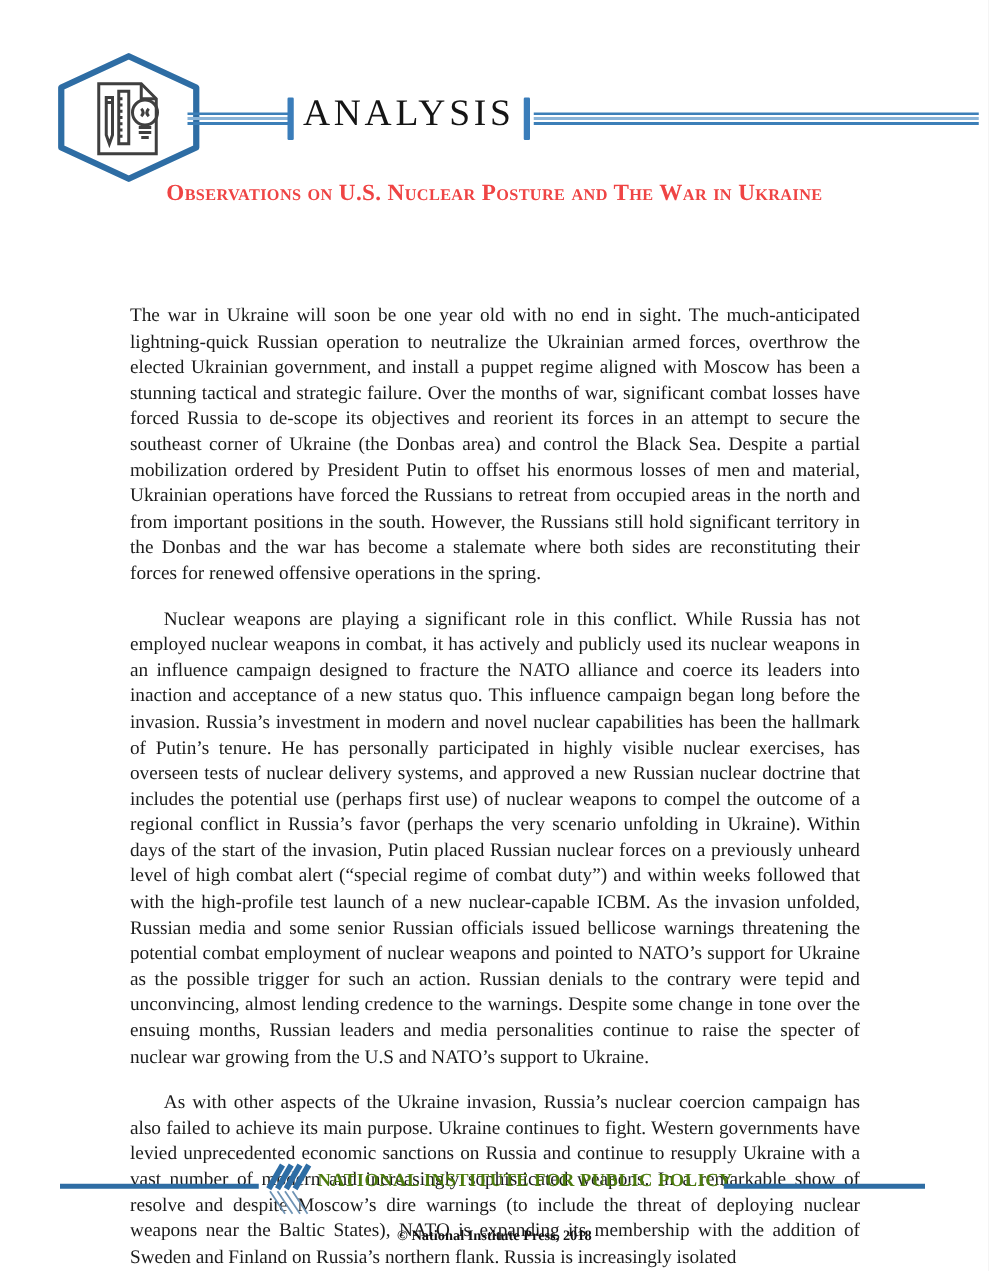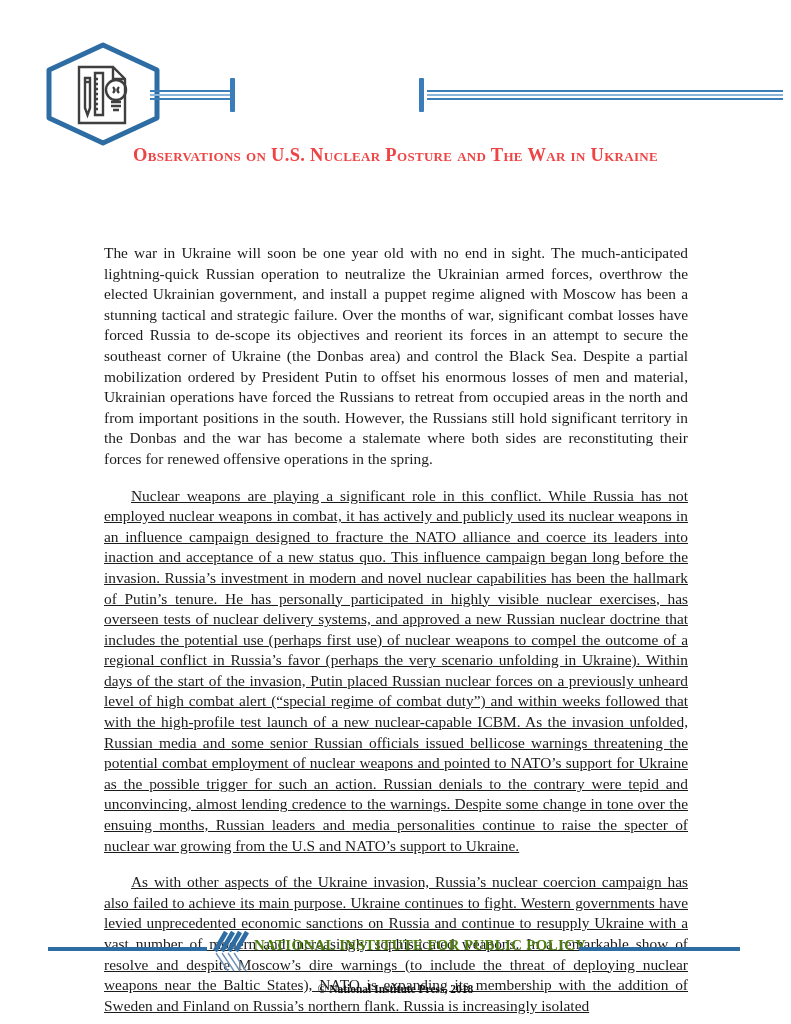--- a/index.html
+++ b/index.html
@@ -40,21 +40,21 @@
     position:absolute; left:0; right:0; top:189px;
     text-align:center; font-weight:bold; font-size:15.5px; color:#111;
   }
   
   .body-text {
     position:absolute; left:88px; top:227px; width:616px;
     font-size:15.4px; line-height:20.6px; text-align:justify;
     color:#1b1b1b;
   }
   .body-text p { margin:16px; }
-  .body-text p.indent { text-indent:27px;text-decoration:underline; }
+  .body-text p.indent { text-indent:27px; }
   
   .footer-line { position:absolute; height:4px; background:#2e6da4; top:947px; }
   .footer-line.fl-left  { left:48px;  width:159px; }
   .footer-line.fl-right { left:579px; width:161px; }
   .footer-logo { position:absolute; left:211px; top:929px; }
   .footer-org {
     position:absolute; left:254px; top:937px;
     font-weight:bold; font-size:14.8px; letter-spacing:0.4px;
     color:#4d7c0f; font-family:"Liberation Serif", serif; white-space:nowrap;
   }
@@ -84,20 +84,21 @@
 
         <circle cx="76" cy="48" r="10"></circle>
         <path d="M73 45 q3 3 0 6 M79 45 q-3 3 0 6"></path>
         <path d="M71 60 h10 M71 64 h10 M73 68 h6"></path>
       </g>
     </svg>
   </div>
 
   <div class="triple-line line-left"></div>
   <div class="v-bar b1"></div>
+  <div class="analysis-label">ANALYSIS</div>
   <div class="v-bar b2"></div>
   <div class="triple-line line-right"></div>
 
   <div class="doc-title">Observations on U.S. Nuclear Posture and The War in Ukraine</div>
 
   <div class="body-text">
     <p>The war in Ukraine will soon be one year old with no end in sight. The much-anticipated lightning-quick Russian operation to neutralize the Ukrainian armed forces, overthrow the elected Ukrainian government, and install a puppet regime aligned with Moscow has been a stunning tactical and strategic failure. Over the months of war, significant combat losses have forced Russia to de-scope its objectives and reorient its forces in an attempt to secure the southeast corner of Ukraine (the Donbas area) and control the Black Sea. Despite a partial mobilization ordered by President Putin to offset his enormous losses of men and material, Ukrainian operations have forced the Russians to retreat from occupied areas in the north and from important positions in the south. However, the Russians still hold significant territory in the Donbas and the war has become a stalemate where both sides are reconstituting their forces for renewed offensive operations in the spring.</p>
     <p class="indent">Nuclear weapons are playing a significant role in this conflict. While Russia has not employed nuclear weapons in combat, it has actively and publicly used its nuclear weapons in an influence campaign designed to fracture the NATO alliance and coerce its leaders into inaction and acceptance of a new status quo. This influence campaign began long before the invasion. Russia’s investment in modern and novel nuclear capabilities has been the hallmark of Putin’s tenure. He has personally participated in highly visible nuclear exercises, has overseen tests of nuclear delivery systems, and approved a new Russian nuclear doctrine that includes the potential use (perhaps first use) of nuclear weapons to compel the outcome of a regional conflict in Russia’s favor (perhaps the very scenario unfolding in Ukraine). Within days of the start of the invasion, Putin placed Russian nuclear forces on a previously unheard level of high combat alert (“special regime of combat duty”) and within weeks followed that with the high-profile test launch of a new nuclear-capable ICBM. As the invasion unfolded, Russian media and some senior Russian officials issued bellicose warnings threatening the potential combat employment of nuclear weapons and pointed to NATO’s support for Ukraine as the possible trigger for such an action. Russian denials to the contrary were tepid and unconvincing, almost lending credence to the warnings. Despite some change in tone over the ensuing months, Russian leaders and media personalities continue to raise the specter of nuclear war growing from the U.S and NATO’s support to Ukraine.</p>
     <p class="indent">As with other aspects of the Ukraine invasion, Russia’s nuclear coercion campaign has also failed to achieve its main purpose. Ukraine continues to fight. Western governments have levied unprecedented economic sanctions on Russia and continue to resupply Ukraine with a vast number of modern and increasingly sophisticated weapons. In a remarkable show of resolve and despite Moscow’s dire warnings (to include the threat of deploying nuclear weapons near the Baltic States), NATO is expanding its membership with the addition of Sweden and Finland on Russia’s northern flank. Russia is increasingly isolated</p>
   </div>

